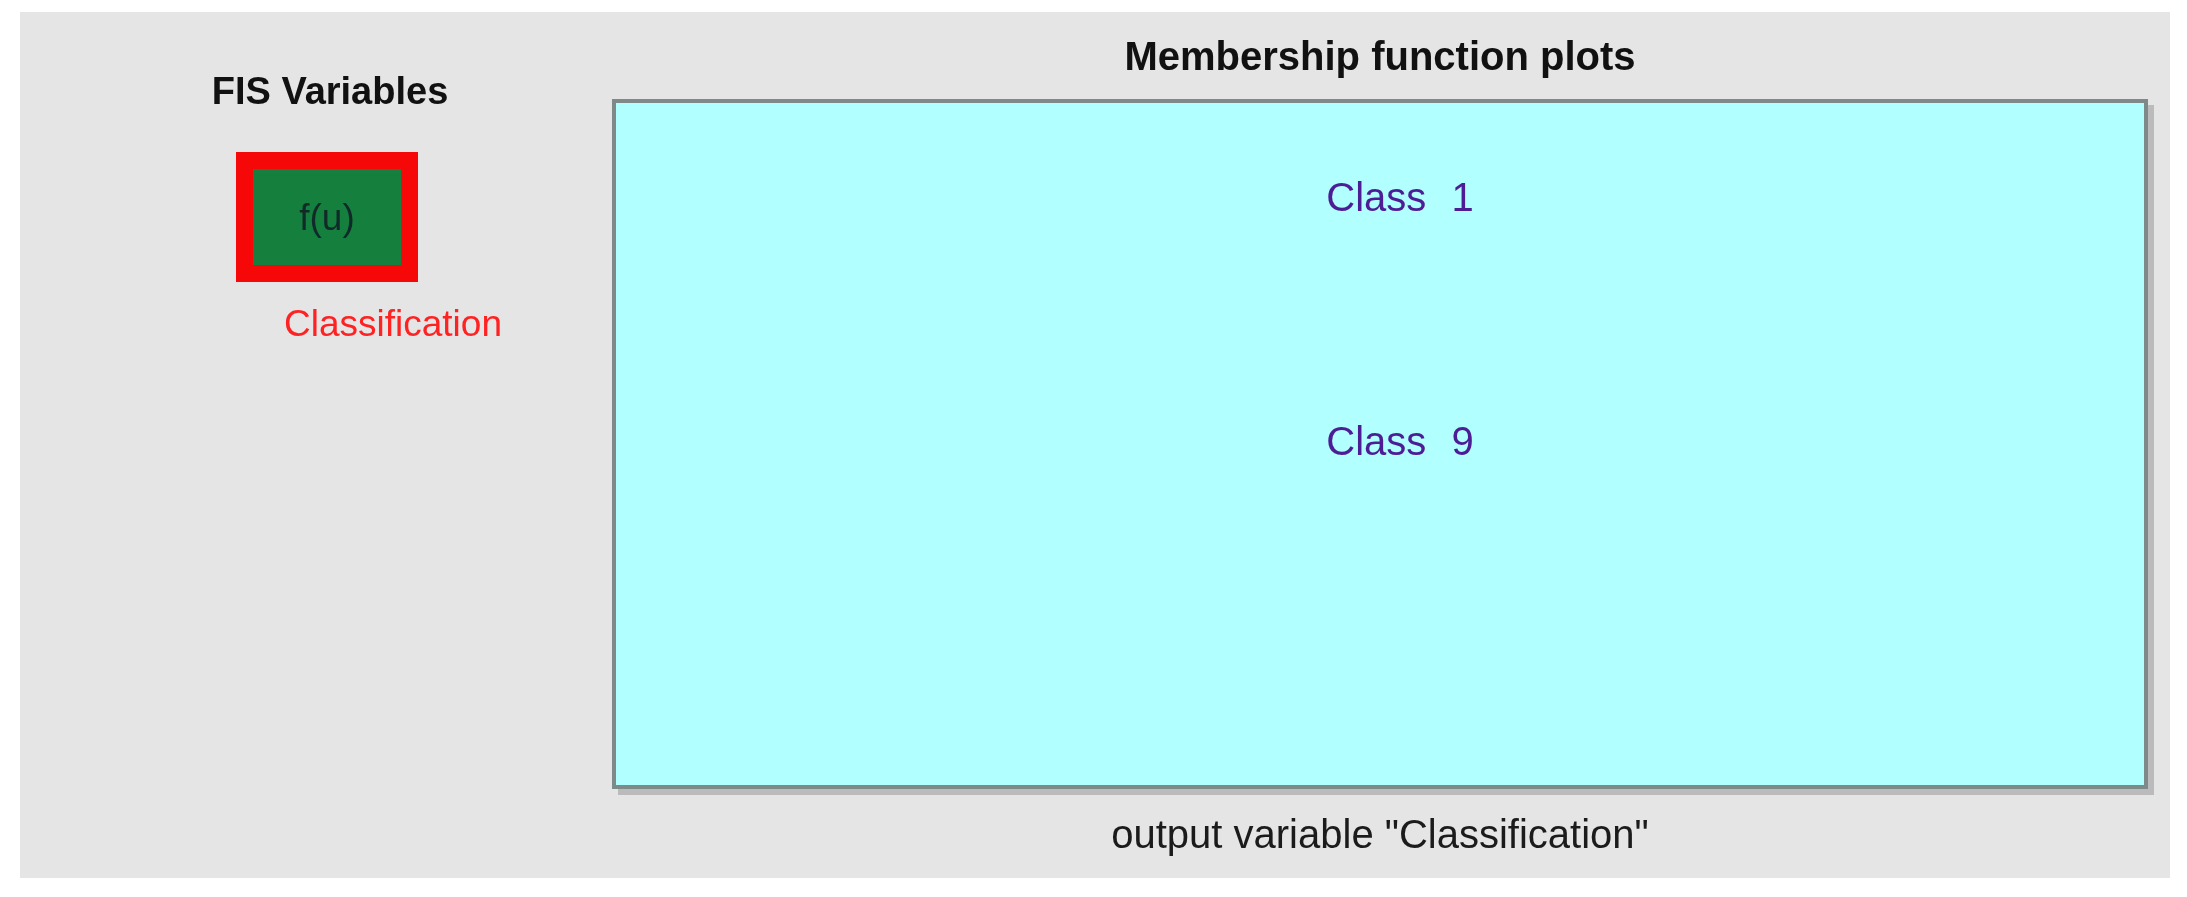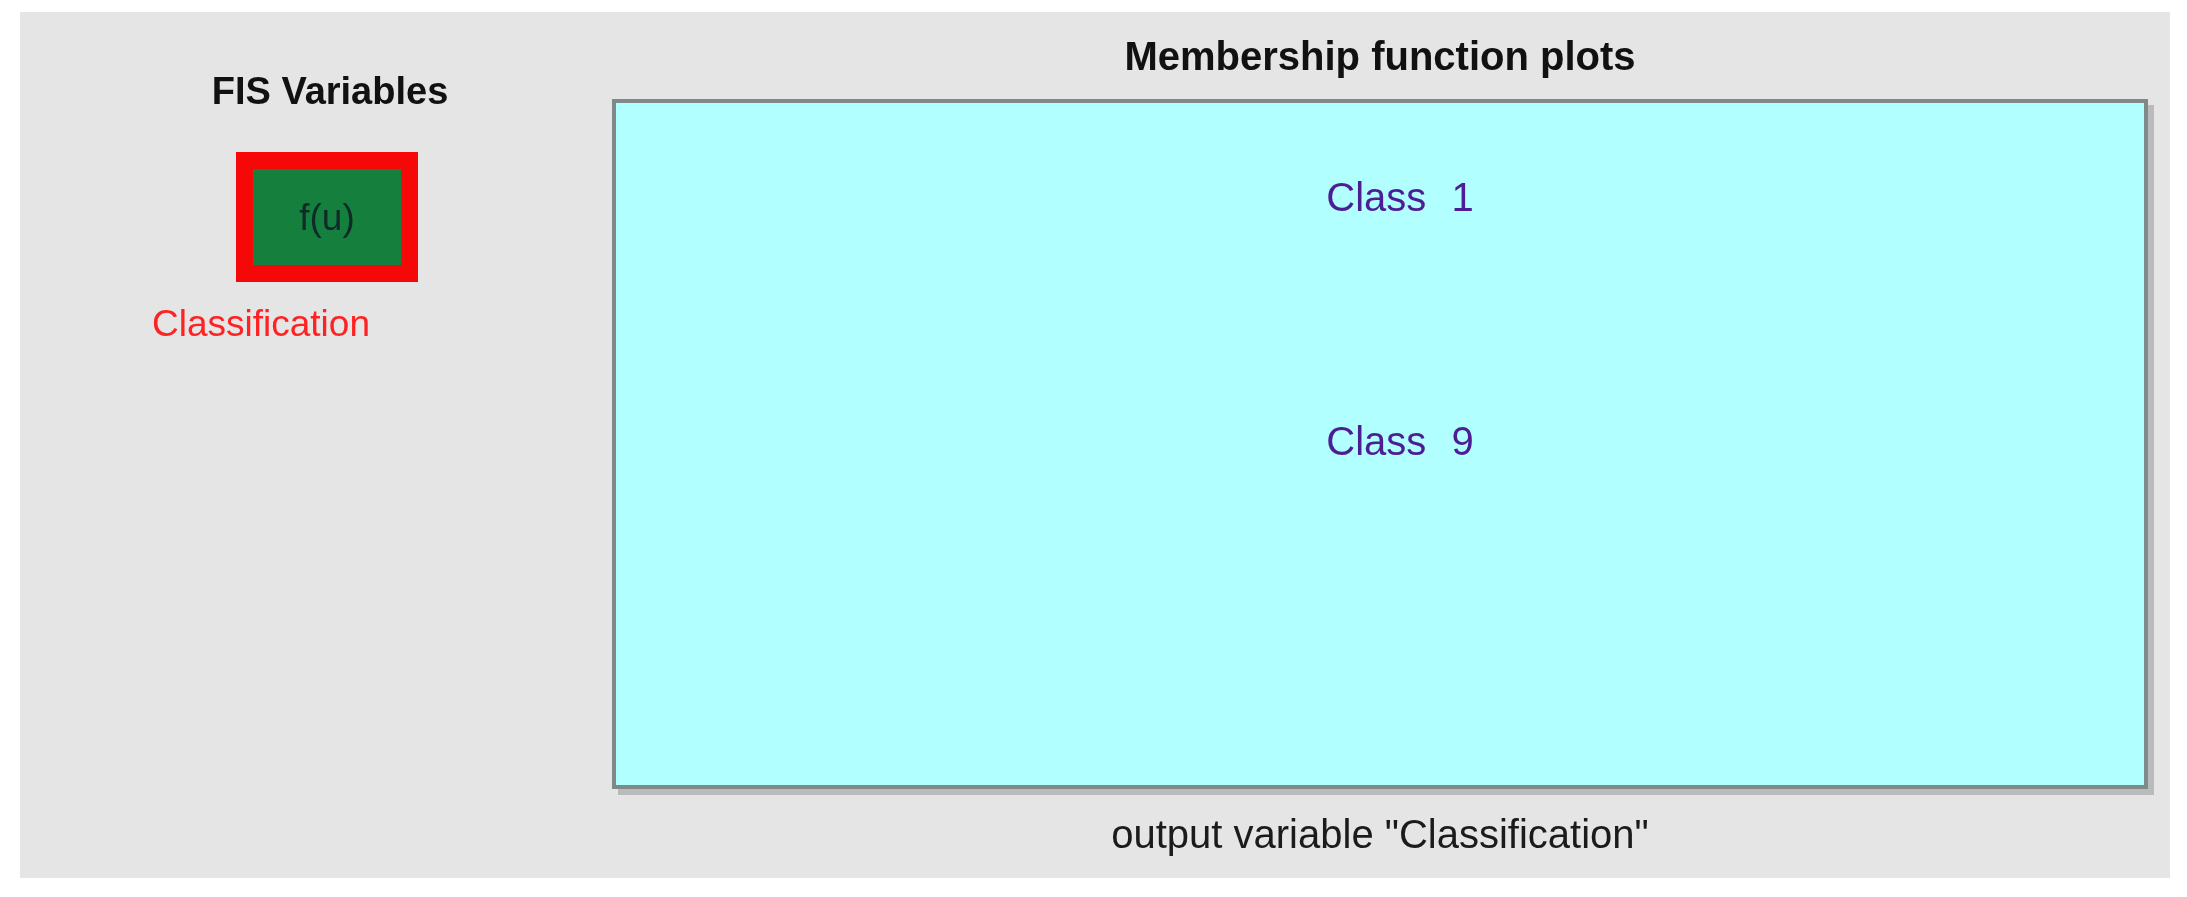--- a/index.html
+++ b/index.html
@@ -53,21 +53,21 @@
   .var-box .blk-label {
     font-size: 37px;
     color: #102a2a;
     line-height: 1;
   }
   .var-name {
     position: absolute;
     left: 132px;
     top: 291px;
     width: 350px;
-    text-align: left;
+    text-align: right;
     font-size: 37px;
     color: #FF2222;
     white-space: nowrap;
     cursor: pointer;
   }
   
   .plot-title {
     position: absolute;
     left: 592px;
     top: 22px;

